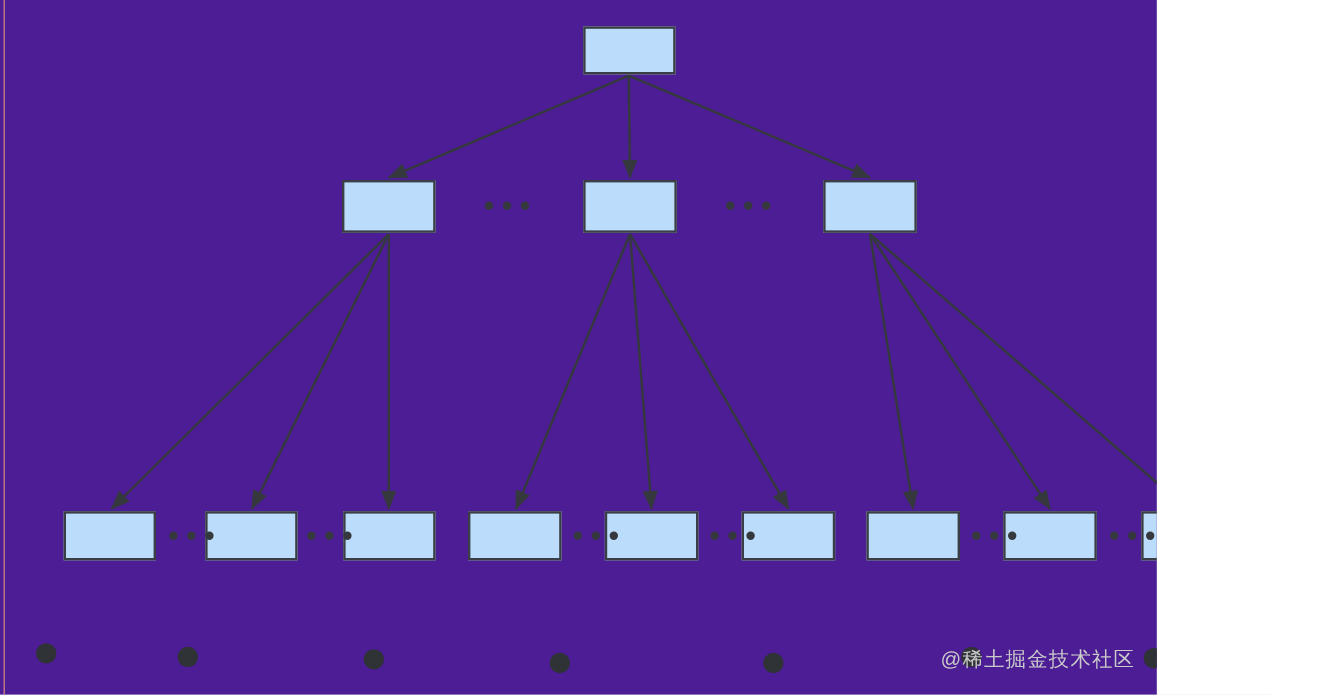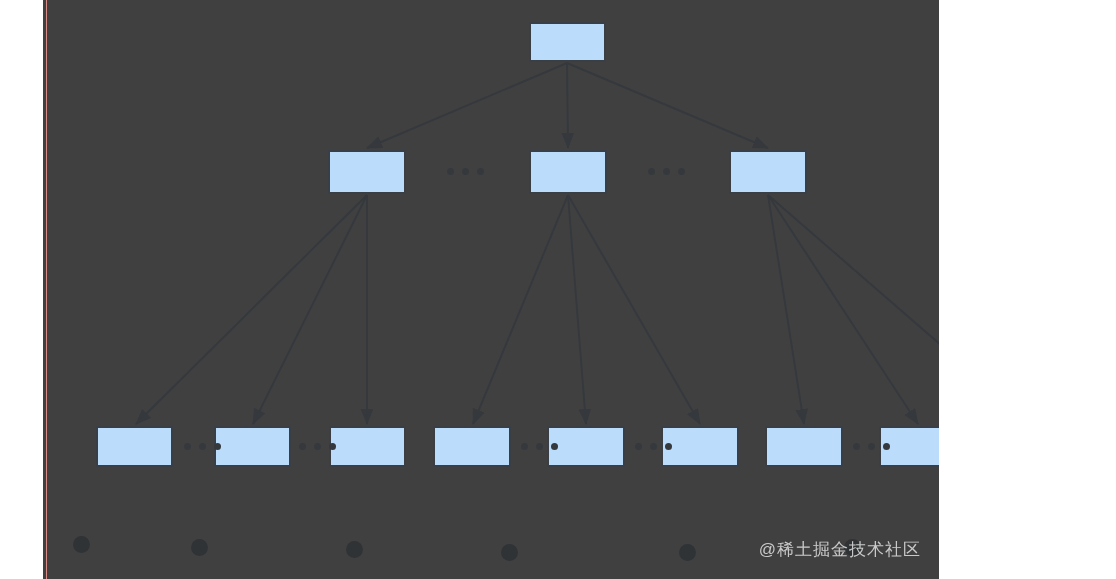--- a/index.html
+++ b/index.html
@@ -2,26 +2,25 @@
 <html><head>
 <meta charset="utf-8">
 <style>
   html, body {
     margin: 0;
     padding: 0;
     background: #ffffff;
   }
   #canvas {
     position: relative;
-    width: 896px;
+    width: 964px;
     height: 579px;
-    background: #404040;
+    background: #4c1d95;
     overflow: hidden;
     font-family: "Liberation Sans", sans-serif;
-    margin-left: 43px;
   }
   .edge-line {
     position: absolute;
     top: 0;
     width: 1px;
     height: 579px;
   }
   .edge-left  { left: 3px;  background: #d98b85; }
   .edge-right { left: 1110px; background: #d98b85; }
 

